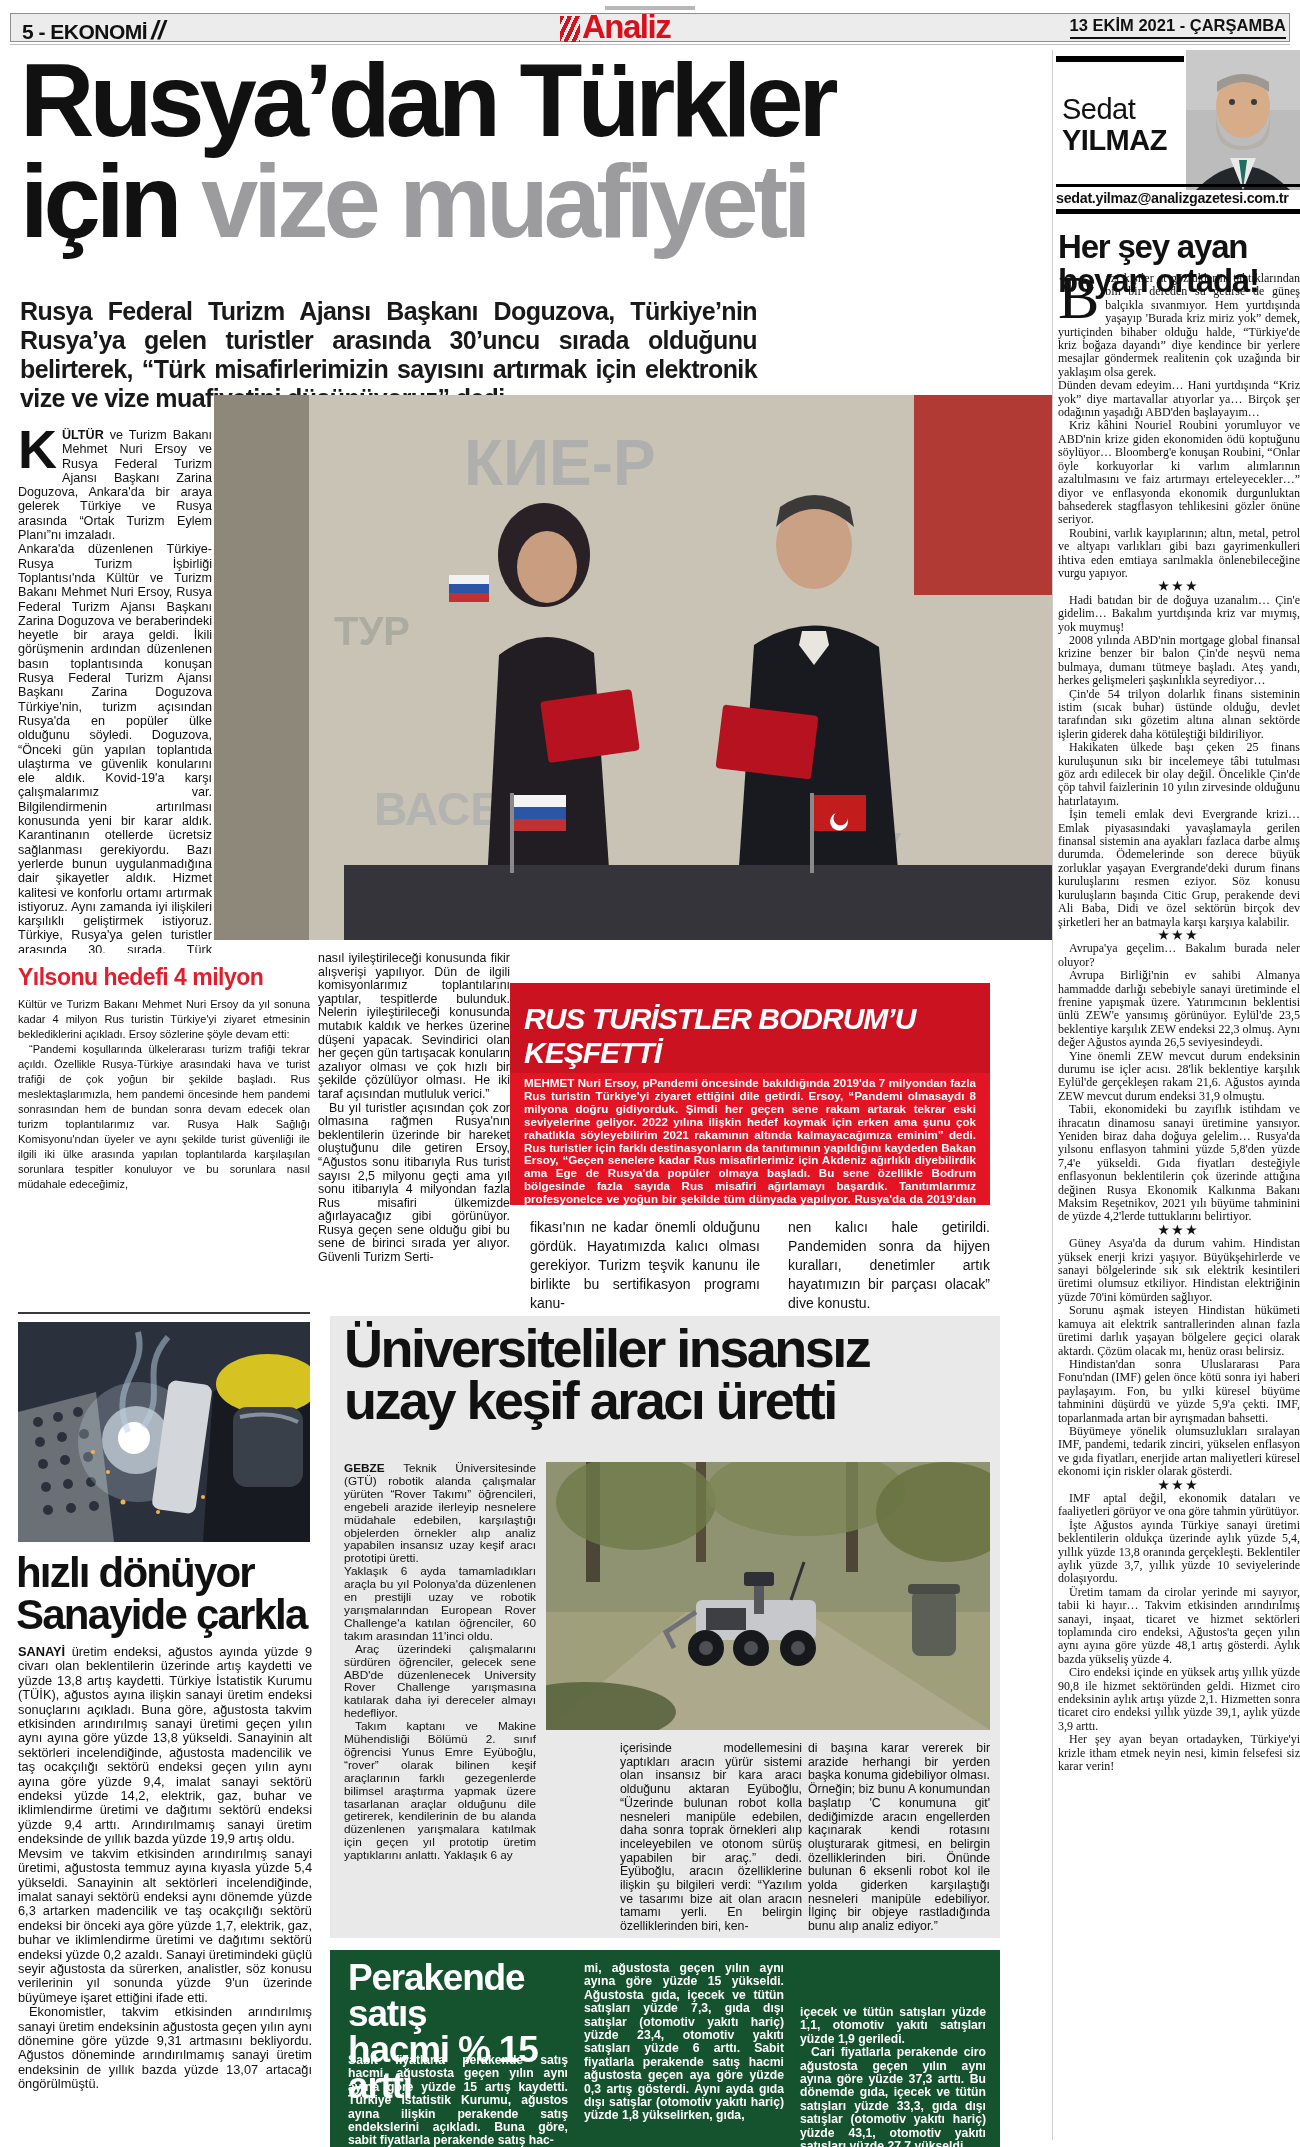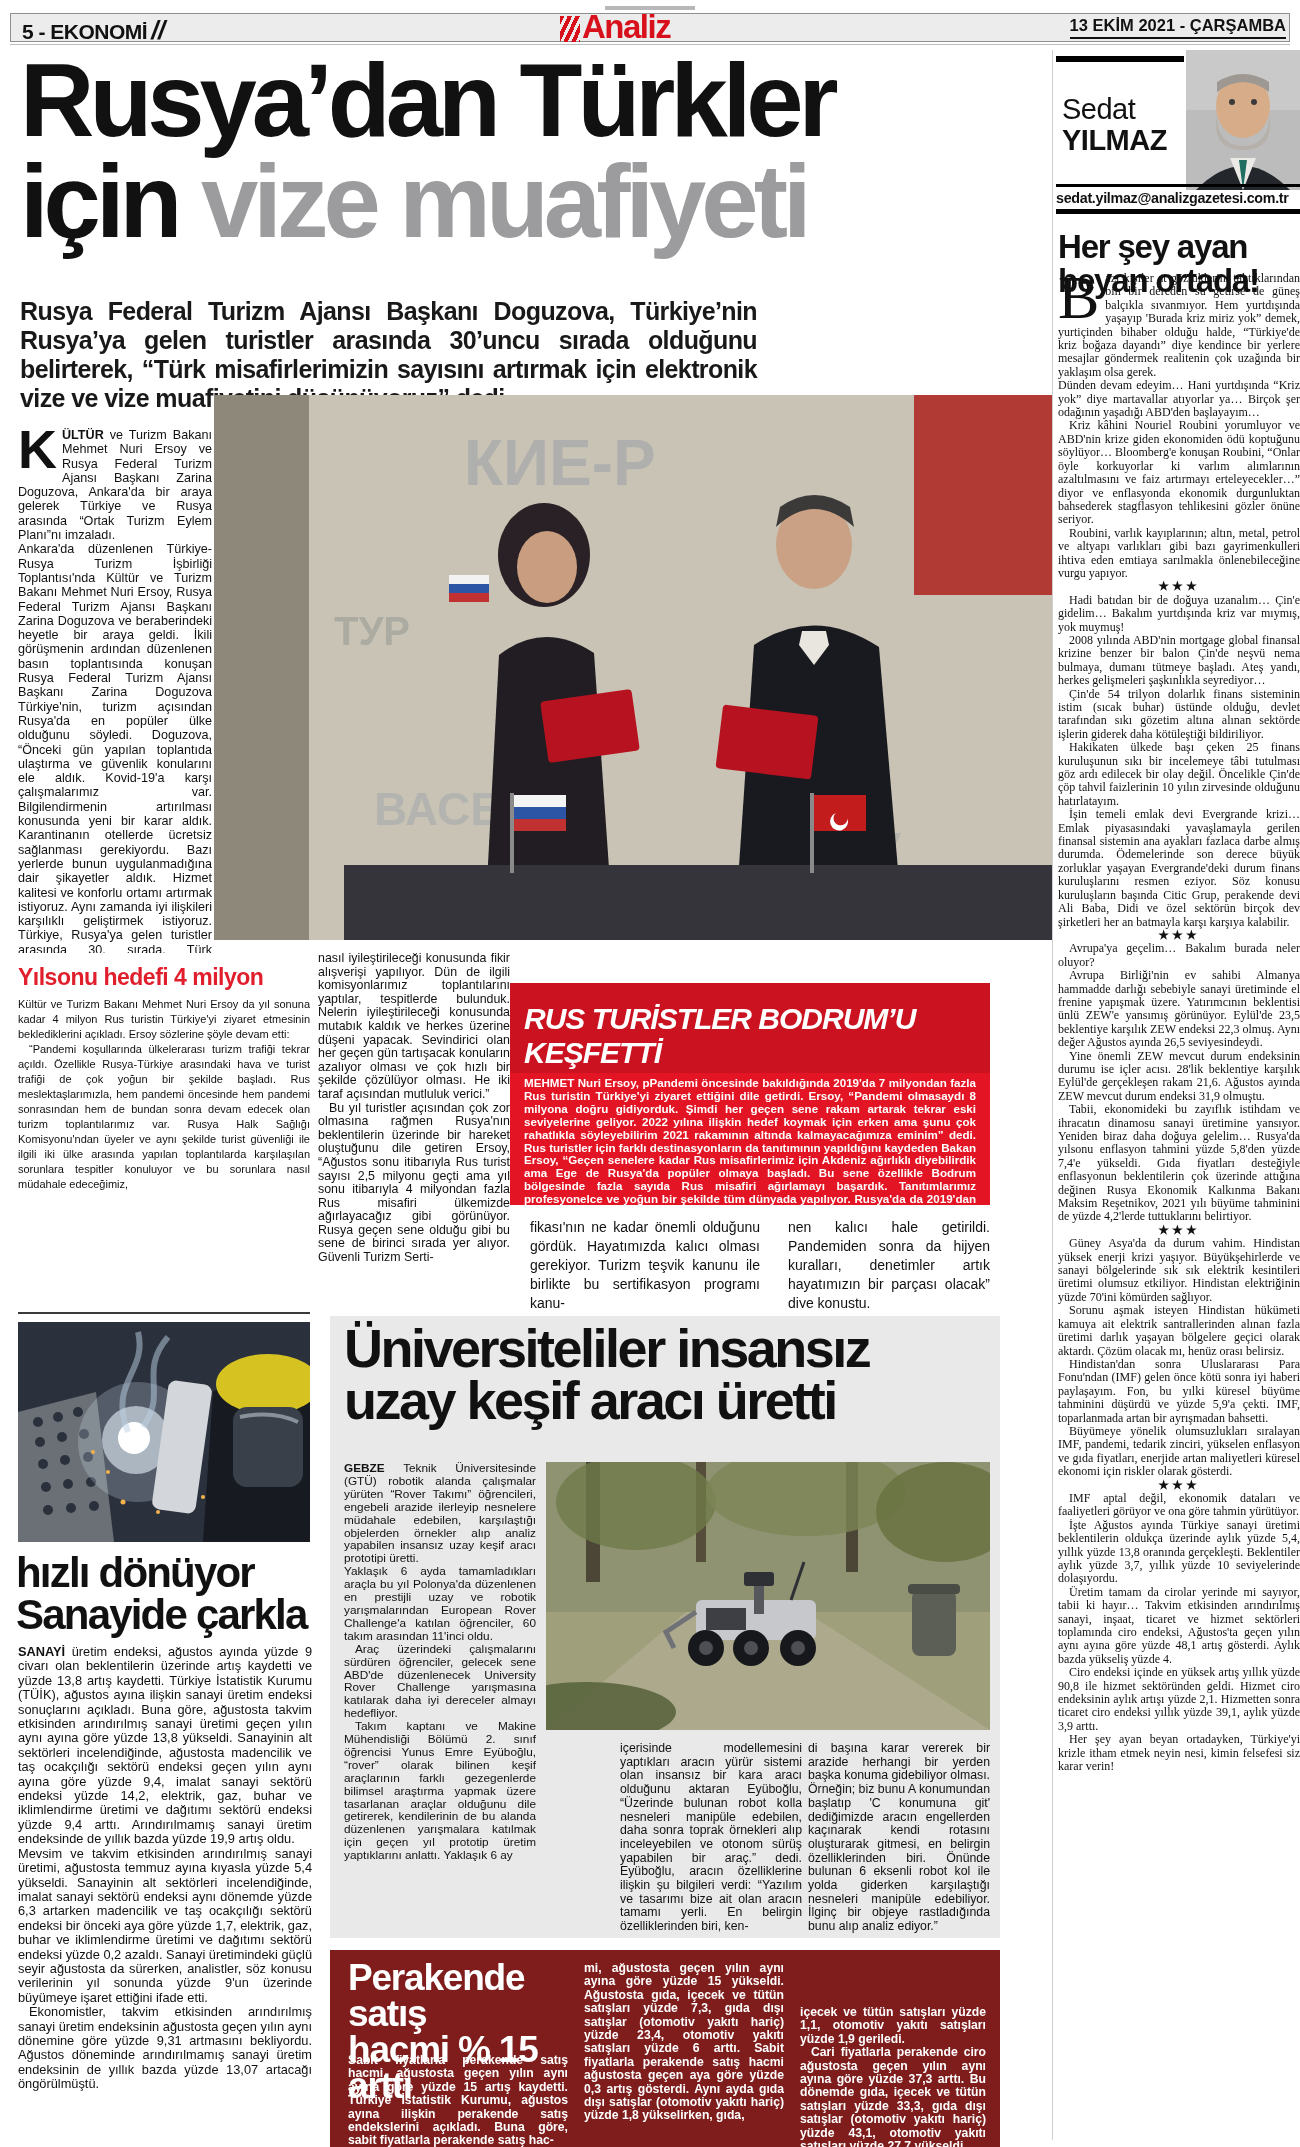--- a/index.html
+++ b/index.html
@@ -43,21 +43,21 @@
   .univ-col1{left:344px;top:1462px;width:192px;height:468px;font-size:11.8px;line-height:12.9px;}
   .rover-photo{left:546px;top:1462px;width:444px;height:268px;}
   .univ-col2{left:620px;top:1742px;width:182px;height:192px;font-size:12.3px;line-height:13.7px;}
   .univ-col3{left:808px;top:1742px;width:182px;height:192px;font-size:12.3px;line-height:13.7px;}
   
   .left-divider{left:18px;top:1312px;width:292px;height:2px;background:#3a3a3a;}
   .weld-photo{left:18px;top:1322px;width:292px;height:220px;}
   .industry-headline{left:16px;top:1552px;width:300px;font-size:42px;line-height:42px;font-weight:700;letter-spacing:-1.8px;}
   .industry-body{left:18px;top:1645px;width:294px;height:498px;font-size:12.8px;line-height:14.4px;}
   
-  .retail-box{left:330px;top:1950px;width:670px;height:197px;background:#7f1d1d;color:#fff;overflow:hidden;}
+  .retail-box{left:330px;top:1950px;width:670px;height:197px;background:#14532d;color:#fff;overflow:hidden;}
   .retail-title{position:absolute;left:18px;top:10px;width:230px;font-size:37px;line-height:36px;font-weight:800;letter-spacing:-1.2px;}
   .retail-col1{position:absolute;left:18px;top:104px;width:220px;height:98px;font-size:12.2px;line-height:13.4px;font-weight:600;}
   .retail-col2{position:absolute;left:254px;top:12px;width:200px;height:178px;font-size:12.2px;line-height:13.4px;font-weight:600;}
   .retail-col3{position:absolute;left:470px;top:12px;width:186px;height:178px;font-size:12.2px;line-height:13.4px;font-weight:600;margin-top:44px;}
   
   .col-vrule{left:1052px;top:50px;width:1px;height:2090px;background:#cfcfcf;}
   .col-topbar{left:1056px;top:56px;width:128px;height:6px;background:#000;}
   .portrait{left:1186px;top:50px;width:114px;height:140px;}
   .col-name{left:1062px;top:94px;font-size:29px;line-height:31px;letter-spacing:-0.5px;}
   .col-name .last{font-weight:800;}

